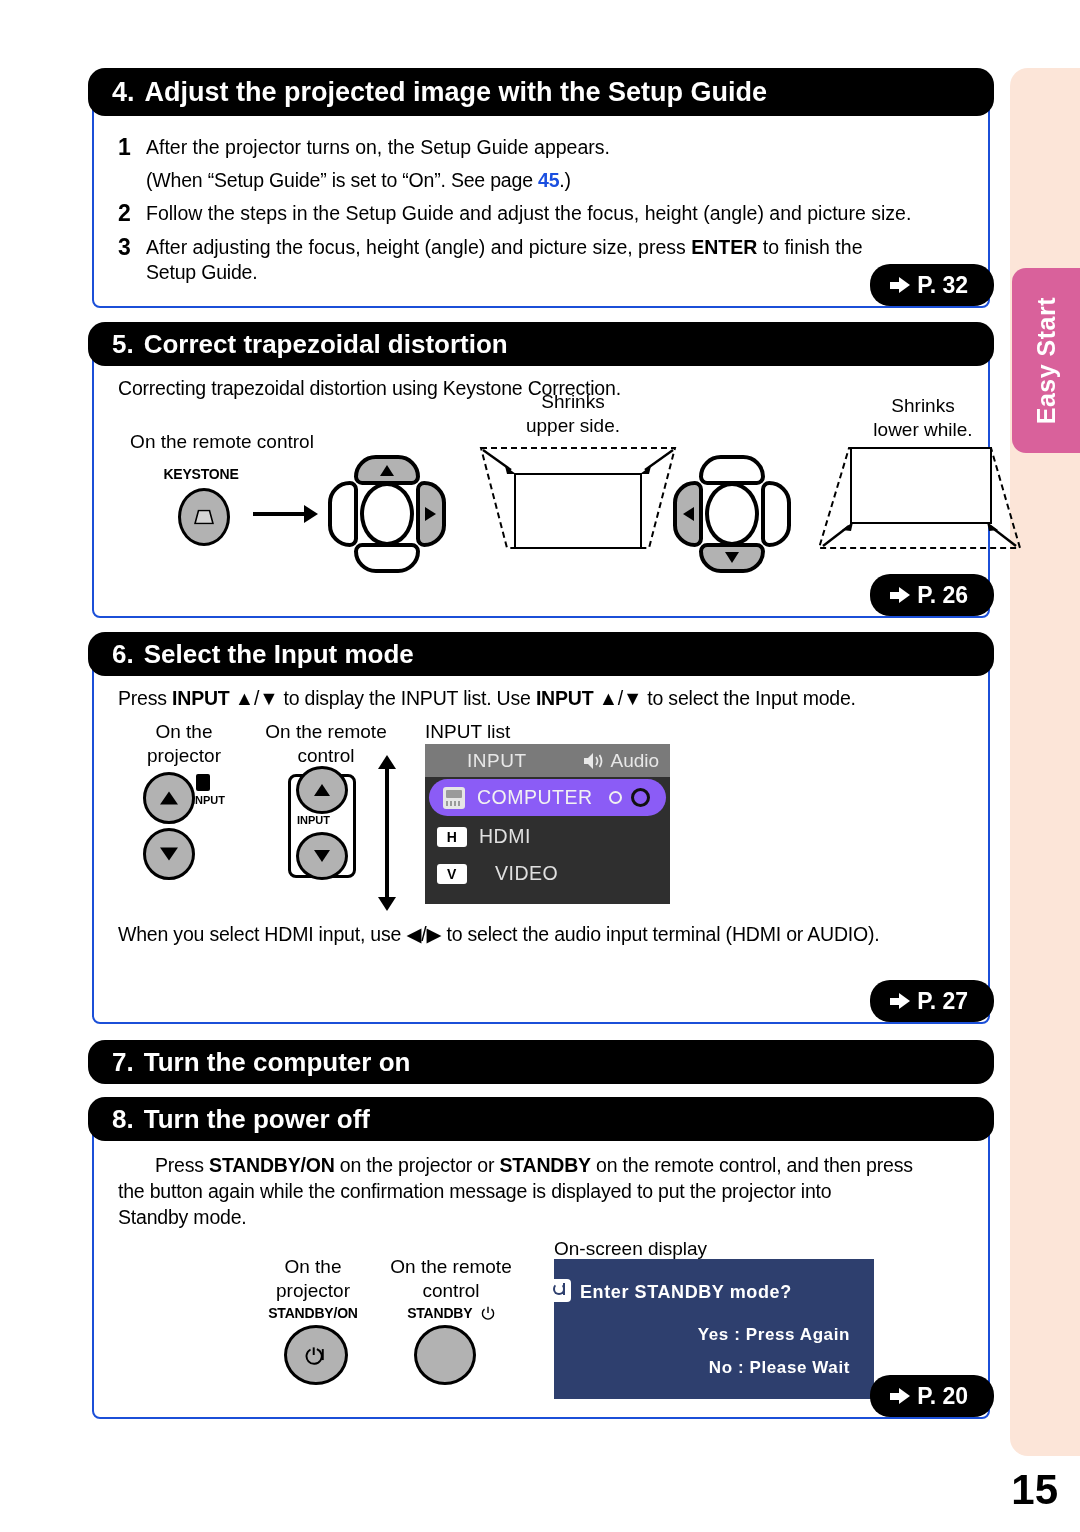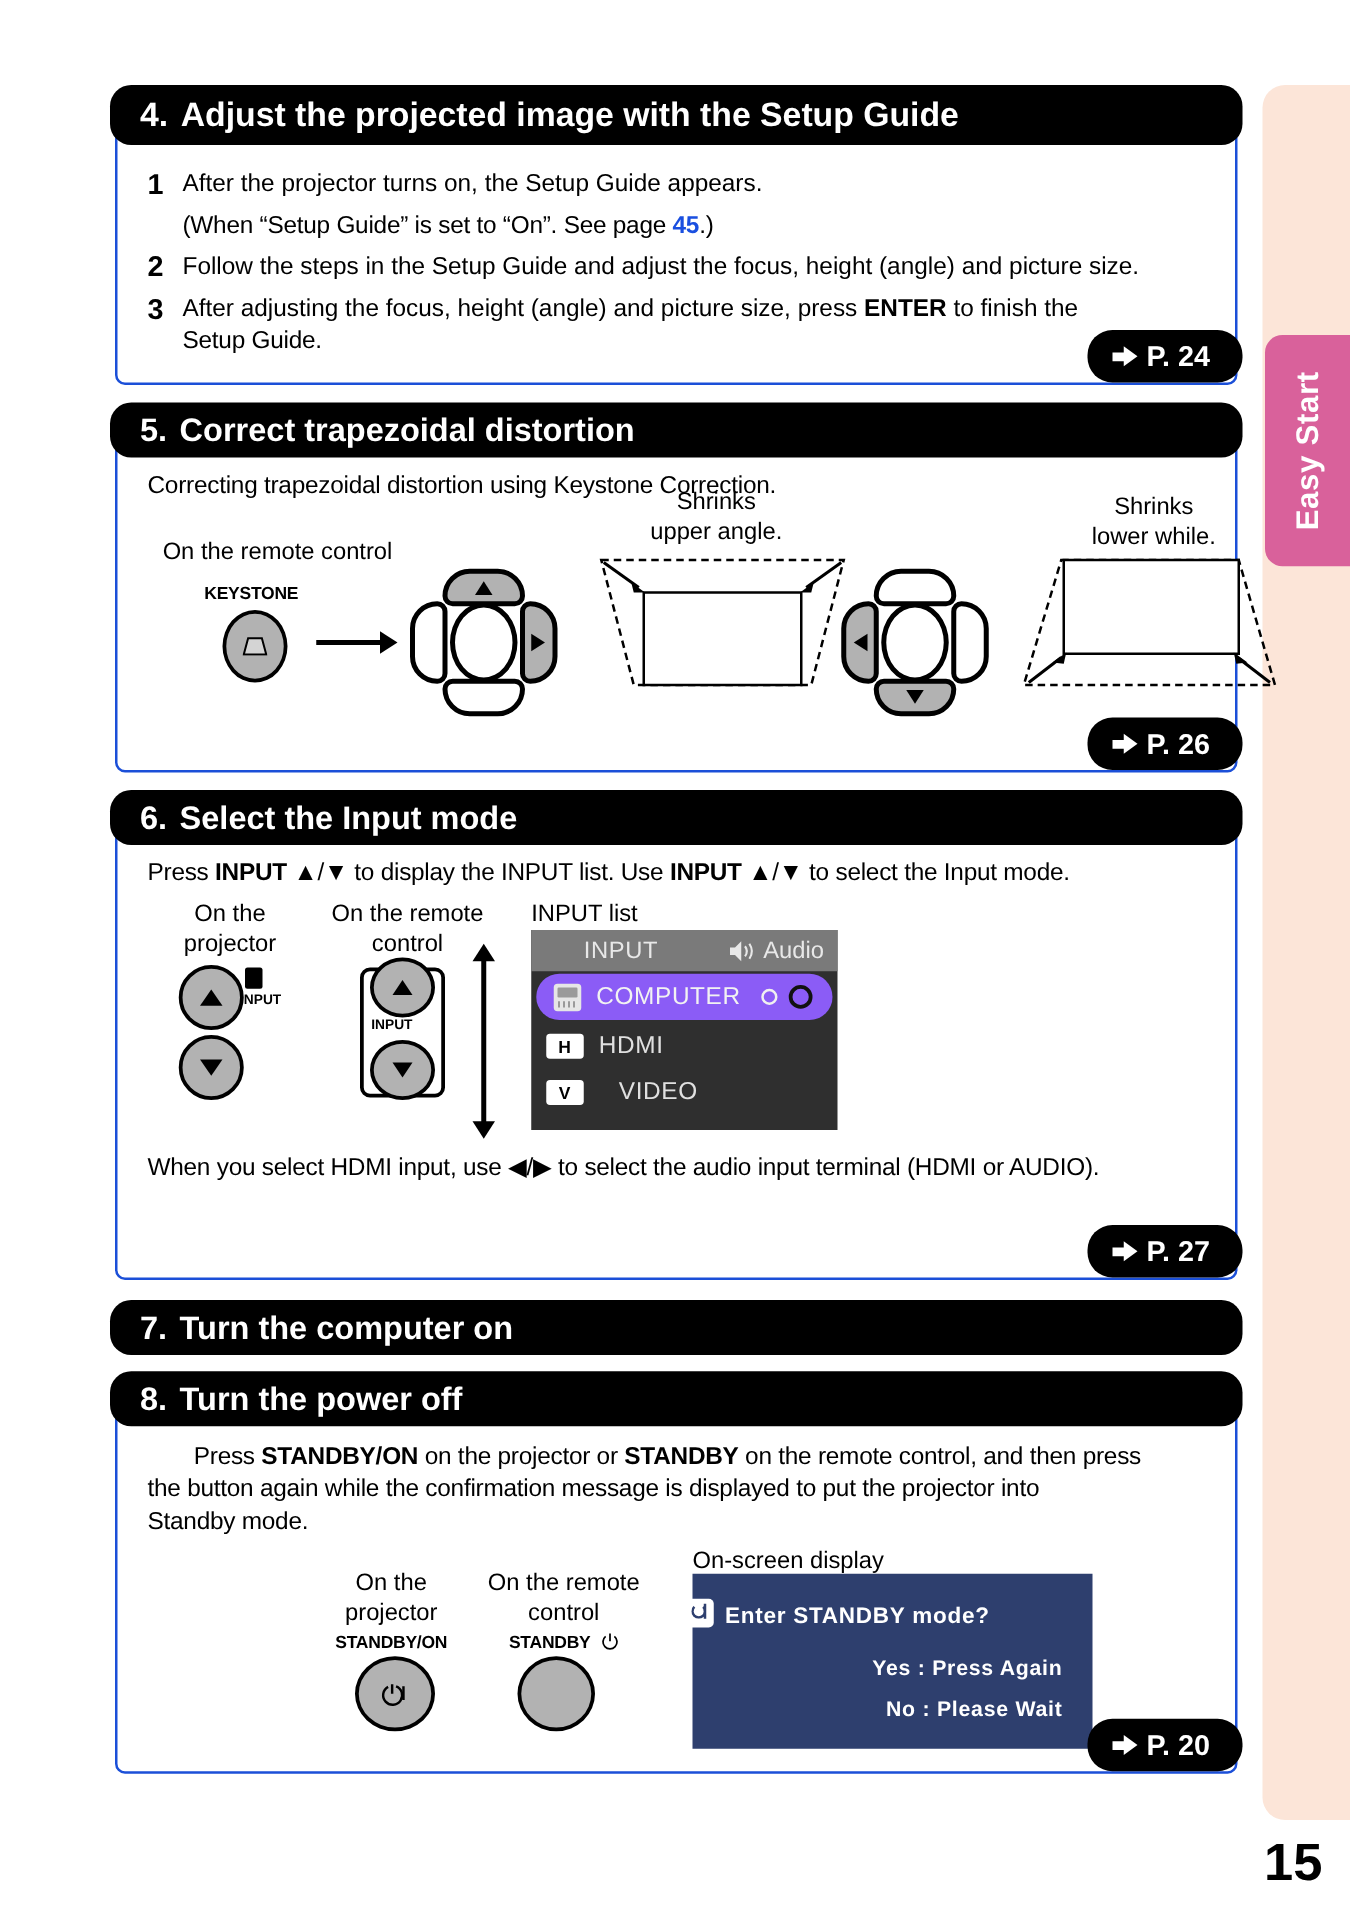--- a/index.html
+++ b/index.html
@@ -164,21 +164,21 @@
   </div>
 
   <div class="steprow" style="left:30px;top:166px;">
     <span class="sn">3</span>
     <span><span>After adjusting the focus, height (angle) and picture size, press </span><span class="b">ENTER</span><span> to finish the</span></span>
   </div>
   <div class="para" style="left:58px;top:192px;">Setup Guide.</div>
 
   <div class="pbadge" style="right:0;top:196px;">
     <span class="parrow"></span>
-    <span>P. 24</span>
+    <span>P. 32</span>
   </div>
 </div>
 
 <div class="sec" style="left:88px;top:322px;width:906px;height:296px;">
   <div class="body-box" style="top:22px;width:898px;height:274px;"></div>
   <div class="hdr" style="width:906px;height:44px;font-size:26px;">
     <span class="num">5.</span>
     <span>Correct trapezoidal distortion</span>
   </div>
 
@@ -200,21 +200,21 @@
       </div>
     <div class="seg seg-dn"></div>
     <div class="seg seg-lf"></div>
     <div class="seg seg-rt on">
         <div class="tri tri-r"></div>
       </div>
     <div class="ring"></div>
   </div>
 
   <div class="lbl" style="left:390px;top:68px;width:190px;">Shrinks</div>
-  <div class="lbl" style="left:390px;top:92px;width:190px;">upper angle.</div>
+  <div class="lbl" style="left:390px;top:92px;width:190px;">upper side.</div>
   <svg style="position:absolute;left:385px;top:122px;" width="210" height="110" viewBox="0 0 210 110">
     <polygon points="8,4 202,4 176,104 34,104" fill="none" stroke="#000" stroke-width="2" stroke-dasharray="6,4"></polygon>
     <rect x="42" y="30" width="126" height="74" fill="#fff" stroke="#000" stroke-width="2"></rect>
     <line x1="10" y1="6" x2="38" y2="26" stroke="#000" stroke-width="2.4"></line>
     <polygon points="43,30 32,22 34,30" fill="#000"></polygon>
     <line x1="200" y1="6" x2="172" y2="26" stroke="#000" stroke-width="2.4"></line>
     <polygon points="167,30 178,22 176,30" fill="#000"></polygon>
   </svg>
 
   <div class="dpad" style="left:585px;top:133px;">

